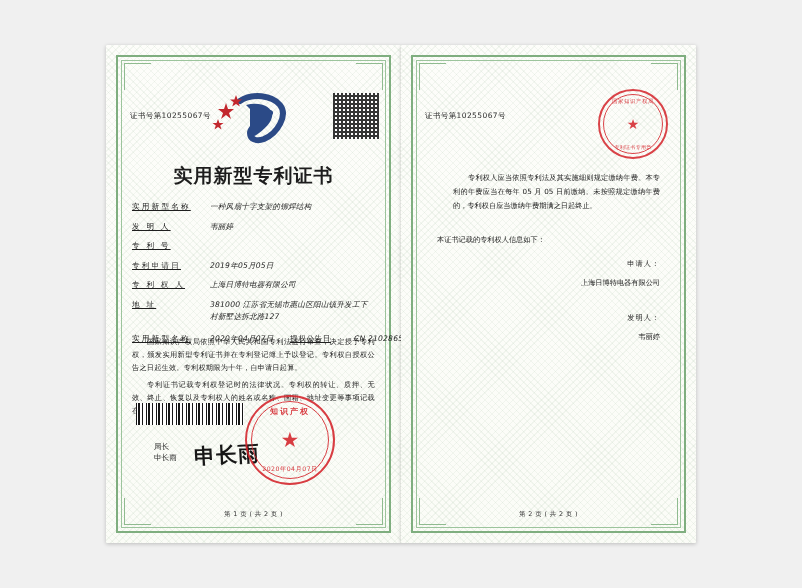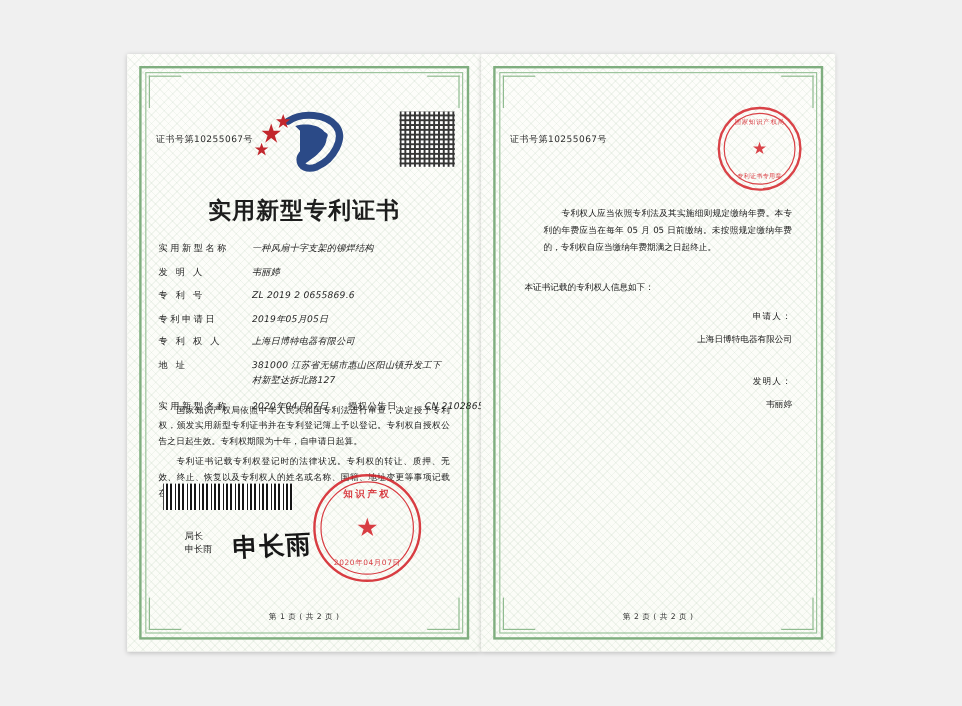--- a/index.html
+++ b/index.html
@@ -121,20 +121,21 @@
     font-size: 7.6px;
     color: #1f1f1f;
     line-height: 12px;
     margin-bottom: 7.5px;
   }
   .flabel {
     width: 78px;
     flex: 0 0 78px;
     letter-spacing: 2.2px;
     white-space: nowrap;
+    text-decoration: underline;
   }
   .fvalue {
     flex: 1;
     letter-spacing: 0.2px;
     word-break: break-all;
     font-style: italic;
   }
   .frow.two .fvalue.second {
     flex: 0 0 auto;
     margin-left: 12px;
@@ -186,21 +187,21 @@
     font-size: 21px;
     font-weight: bold;
     color: #171717;
     letter-spacing: 1px;
     transform: rotate(-3deg);
   }
 
   
   .seal {
     position: absolute;
-    right: 28px;
+    right: 44px;
     bottom: 36px;
     width: 86px;
     height: 86px;
     border: 2.5px solid #d4232a;
     border-radius: 50%;
     color: #d4232a;
     opacity: 0.88;
   }
   .seal .ring {
     position: absolute;
@@ -372,21 +373,20 @@
           <div class="fvalue">一种风扇十字支架的铆焊结构</div>
         </div>
 
         <div class="frow">
           <div class="flabel">发 明 人</div>
           <div class="fvalue">韦丽婷</div>
         </div>
 
         <div class="frow">
           <div class="flabel">专 利 号</div>
-          <div class="fvalue">ZL 2019 2 0655869.6</div>
         </div>
 
         <div class="frow">
           <div class="flabel">专利申请日</div>
           <div class="fvalue">2019年05月05日</div>
         </div>
 
         <div class="frow">
           <div class="flabel">专 利 权 人</div>
           <div class="fvalue">上海日博特电器有限公司</div>

